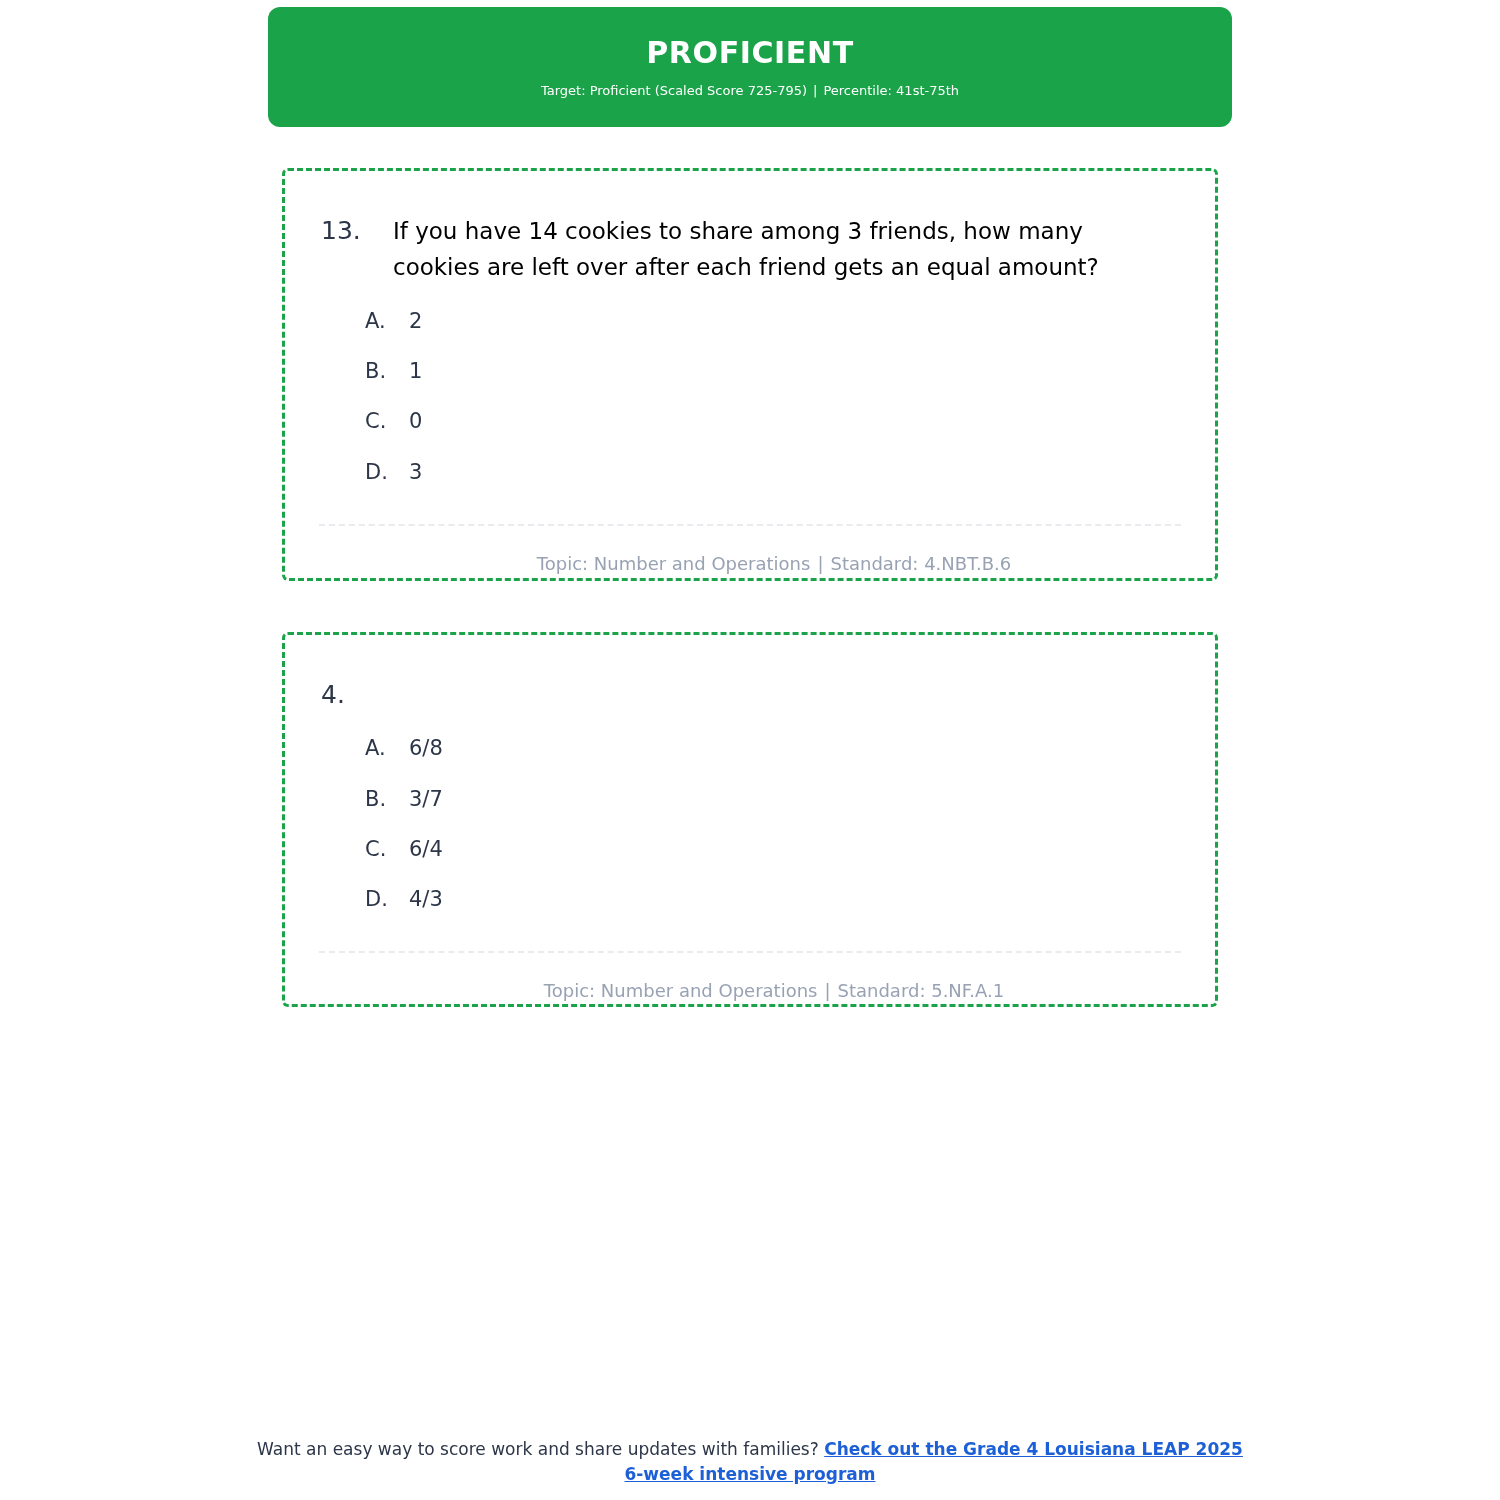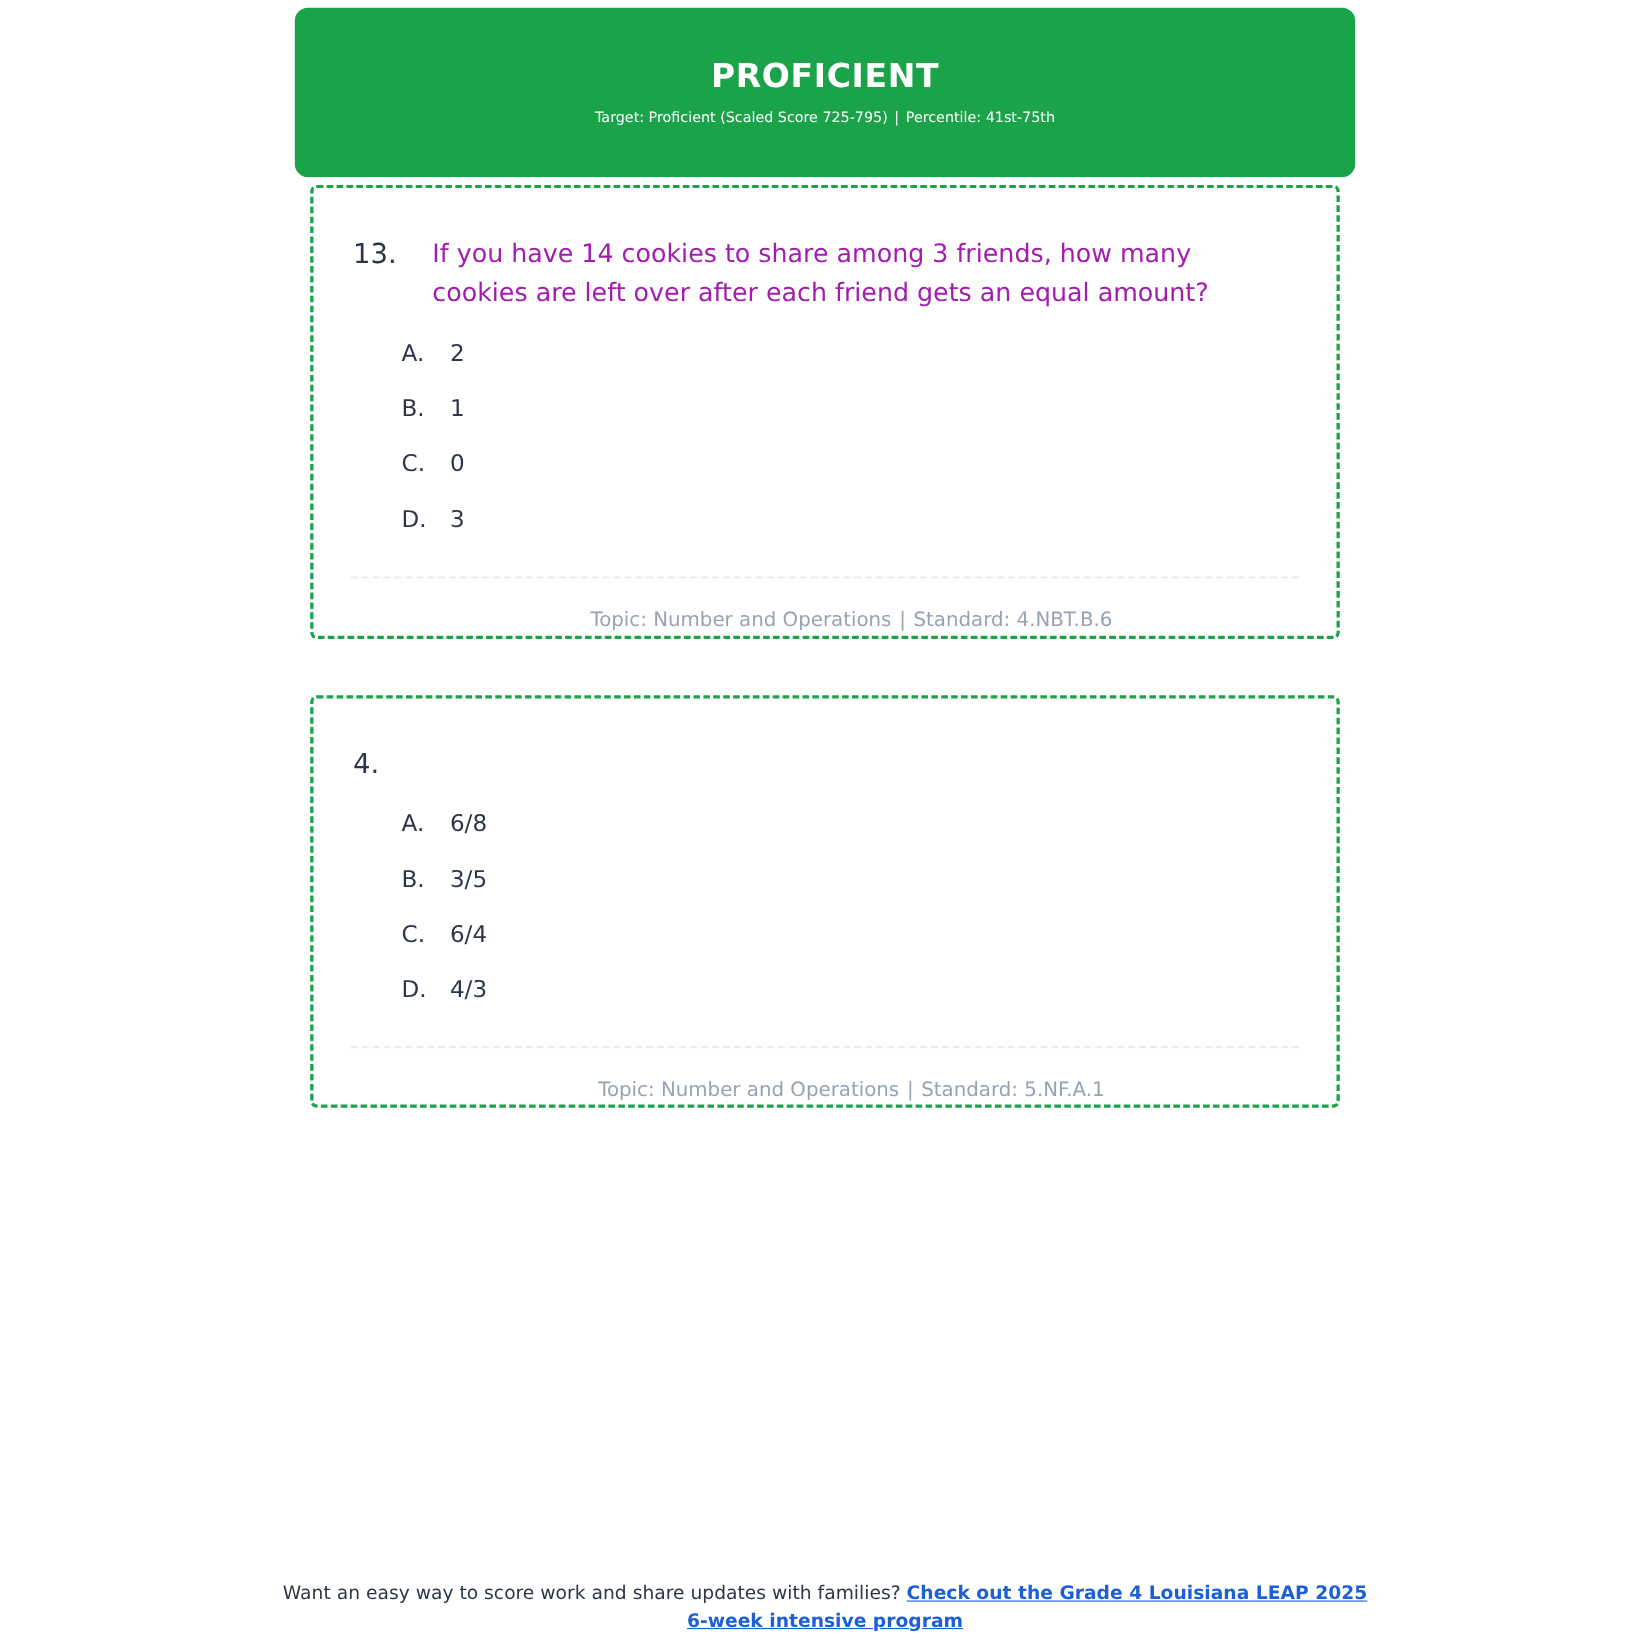--- a/index.html
+++ b/index.html
@@ -21,21 +21,21 @@
     width: 1500px;
     height: 1500px;
   }
 
   
   .banner {
     position: absolute;
     left: 268px;
     top: 7px;
     width: 964px;
-    height: 154px;
+    height: 120px;
     background: #1ba34a;
     border-radius: 12px;
     display: flex;
     flex-direction: column;
     align-items: center;
     justify-content: center;
     color: #ffffff;
     padding: 6px 20px;
   }
   .banner-title {
@@ -73,21 +73,21 @@
   .q-num {
     font-size: 25px;
     font-weight: normal;
     color: #2c3648;
     width: 72px;
     flex: 0 0 72px;
     line-height: 1.45;
   }
   .q-text {
     font-size: 23px;
-    color: #a21caf;
+    color: #000000;
     line-height: 1.58;
     flex: 1 1 auto;
     max-width: 718px;
   }
 
   .options {
     padding: 22px 40px 0 80px;
   }
   .option {
     display: flex;
@@ -190,21 +190,21 @@
     <div class="q-head">
       <div class="q-num">4.</div>
     </div>
     <div class="options">
       <div class="option">
         <span class="opt-letter">A.</span>
         <span class="opt-text">6/8</span>
       </div>
       <div class="option">
         <span class="opt-letter">B.</span>
-        <span class="opt-text">3/5</span>
+        <span class="opt-text">3/7</span>
       </div>
       <div class="option">
         <span class="opt-letter">C.</span>
         <span class="opt-text">6/4</span>
       </div>
       <div class="option">
         <span class="opt-letter">D.</span>
         <span class="opt-text">4/3</span>
       </div>
     </div>

